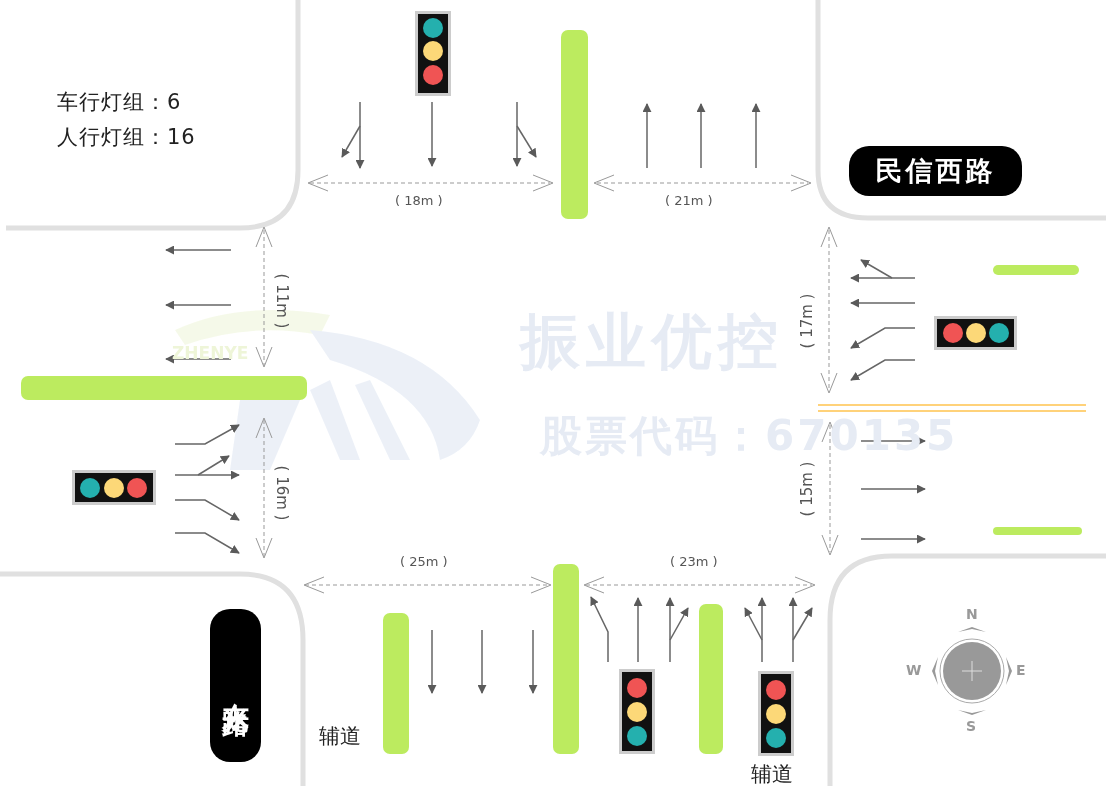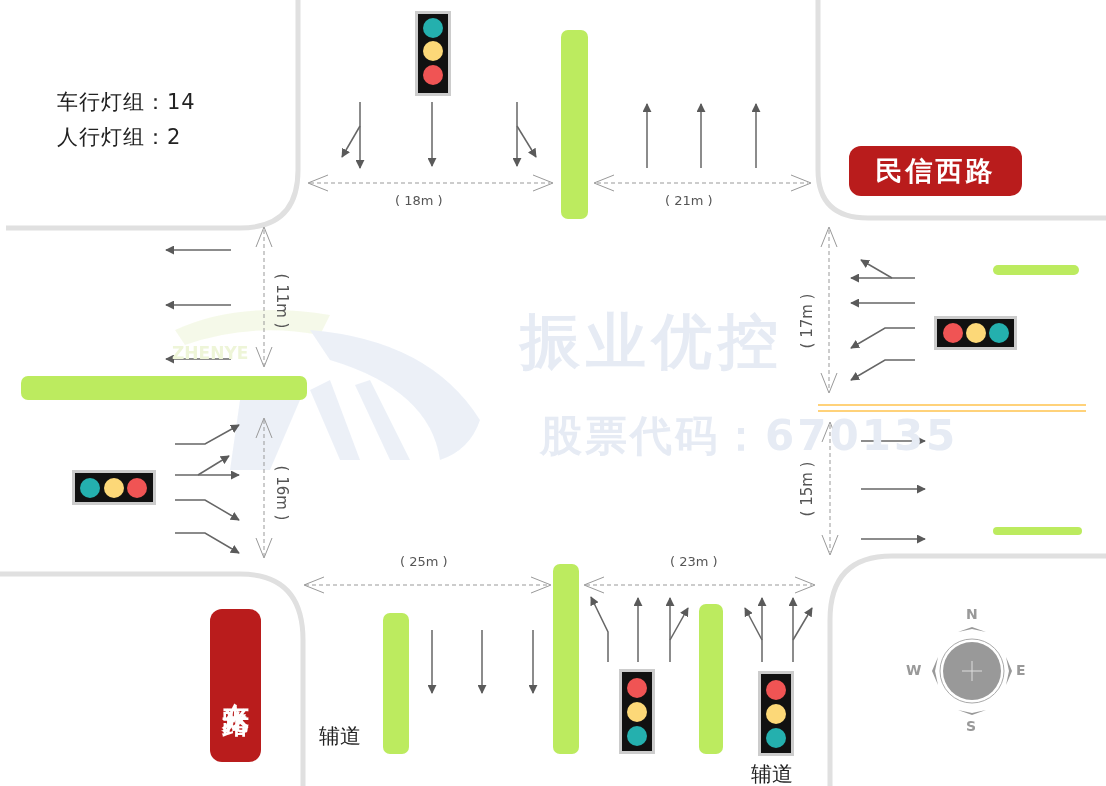--- a/index.html
+++ b/index.html
@@ -3,21 +3,21 @@
 <meta charset="utf-8">
 <style>
   html,body{margin:0;padding:0;background:#fff;}
   #canvas{position:relative;width:1106px;height:786px;overflow:hidden;background:#fff;font-family:"DejaVu Sans","Liberation Sans",sans-serif;}
   svg{position:absolute;left:0;top:0;}
   .abs{position:absolute;}
   .stat{left:57px;font-size:21px;color:#222;letter-spacing:1px;}
   .dim{font-size:13px;color:#555;white-space:nowrap;}
   .dimv{font-size:15px;color:#555;white-space:nowrap;transform:rotate(90deg);transform-origin:center;}
   .dimv-r{font-size:15px;color:#555;white-space:nowrap;transform:rotate(-90deg);transform-origin:center;}
-  .roadlabel{background:#b91c1c;color:#fff;font-weight:bold;border-radius:12px;display:flex;align-items:center;justify-content:center;}
+  .roadlabel{background:#000000;color:#fff;font-weight:bold;border-radius:20px;display:flex;align-items:center;justify-content:center;}
   .aux{font-size:21px;color:#222;}
   .wm{color:#e6ebf4;font-weight:bold;white-space:nowrap;}
   .compass-l{font-size:14px;font-weight:bold;color:#999;}
 </style>
 </head>
 <body>
 
 <div id="canvas">
 
 <svg width="1106" height="786" viewBox="0 0 1106 786">
@@ -175,22 +175,22 @@
     <path d="M958,710 L972,715 L986,710 L972,713 z" fill="#999"></path>
     <path d="M938,657 L932,671 L938,685 L935,671 z" fill="#999"></path>
     <path d="M1006,657 L1012,671 L1006,685 L1009,671 z" fill="#999"></path>
   </g>
 </svg>
 
 <div class="abs wm" style="left:172px;top:343px;font-size:17px;color:#eef5d8;">ZHENYE</div>
 <div class="abs wm" style="left:520px;top:302px;font-size:60px;letter-spacing:6px;">振业优控</div>
 <div class="abs wm" style="left:540px;top:408px;font-size:42px;letter-spacing:3px;">股票代码：670135</div>
 
-<div class="abs stat" style="top:88px;">车行灯组：14</div>
-<div class="abs stat" style="top:123px;">人行灯组：2</div>
+<div class="abs stat" style="top:88px;">车行灯组：6</div>
+<div class="abs stat" style="top:123px;">人行灯组：16</div>
 
 <div class="abs roadlabel" style="left:849px;top:146px;width:173px;height:50px;font-size:27px;letter-spacing:3px;">民信西路</div>
 <div class="abs roadlabel" style="left:210px;top:609px;width:51px;height:153px;font-size:27px;writing-mode:vertical-rl;letter-spacing:4px;">东光路</div>
 
 <div class="abs dim" style="left:395px;top:193px;">( 18m )</div>
 <div class="abs dim" style="left:665px;top:193px;">( 21m )</div>
 <div class="abs dim" style="left:400px;top:554px;">( 25m )</div>
 <div class="abs dim" style="left:670px;top:554px;">( 23m )</div>
 <div class="abs dimv" style="left:255px;top:292px;">( 11m )</div>
 <div class="abs dimv" style="left:255px;top:484px;">( 16m )</div>

